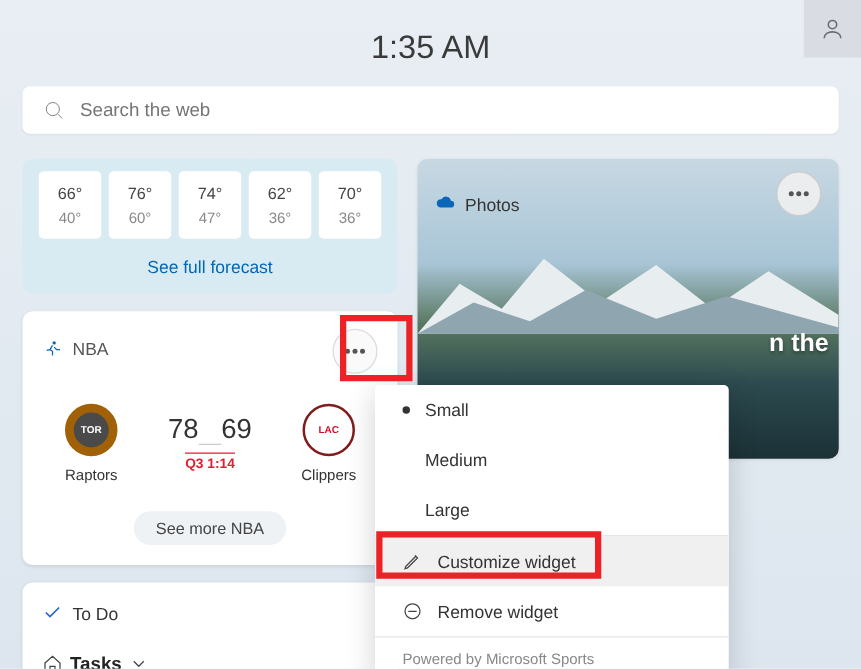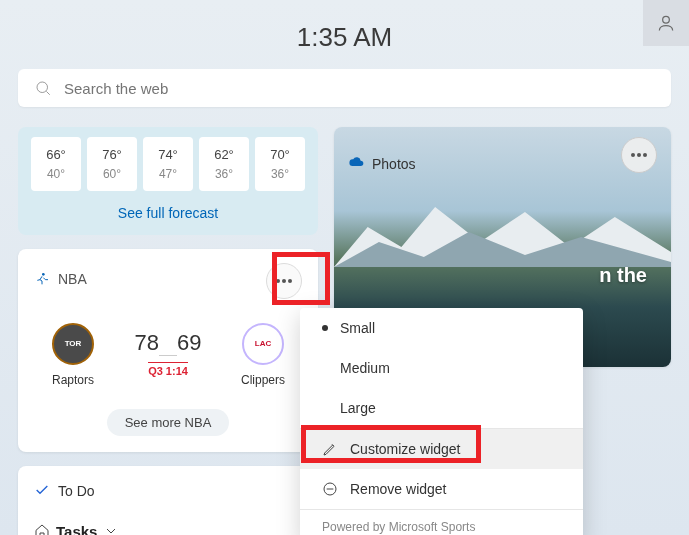--- a/index.html
+++ b/index.html
@@ -83,22 +83,22 @@
     cursor:pointer;
   }
   .dots span { width:4px; height:4px; background:#555; border-radius:50%; display:inline-block; margin:0 1px; }
   .game { display:flex; align-items:center; justify-content:space-between; margin-top:24px; padding:0 4px; }
   .team { text-align:center; width:70px; font-size:12px; color:#333; }
   .team .logo {
     width:42px; height:42px; border-radius:50%; margin:0 auto 8px auto;
     display:flex; align-items:center; justify-content:center;
     color:#fff; font-size:8px; font-weight:bold;
   }
-  .raptors .logo { background:#4a4a4a; border:2px solid #a16207; }
-  .clippers .logo { background:#fff; border:2px solid #c4b5fd; color:#c8102e; }
+  .raptors .logo { background:#4a4a4a; border:7px solid #a16207; }
+  .clippers .logo { background:#fff; border:2px solid #7f1d1d; color:#c8102e; }
   .score-block { text-align:center; }
   .scores { font-size:22px; color:#333; }
   .scores .mid { padding:0 6px; }
   .status { font-size:11px; color:#d23; font-weight:600; margin-top:6px; border-top:1px solid #d23; display:inline-block; padding-top:2px; }
   .more-nba {
     margin:22px auto 0 auto; display:block; text-align:right;
     background:#eef2f5; border-radius:16px; padding:6px 18px;
     font-size:13px; color:#444; width:fit-content; cursor:pointer;
   }
   .todo { padding:16px 16px 20px 16px; }
@@ -116,21 +116,21 @@
       linear-gradient(180deg, transparent 0%, transparent 100%);
   }
   .mountain svg { width:100%; height:100%; }
   .photos-head {
     position:absolute; top:10px; left:14px; right:14px;
     display:flex; align-items:flex-end; justify-content:space-between;
   }
   .photos-title { display:flex; align-items:center; gap:8px; font-size:14px; font-weight:500; color:#333; }
   .photos .menu-btn { background:rgba(240,240,240,0.9); border-color:#ccc; }
   .photos-text {
-    position:absolute; right:24px; bottom:80px; color:#fff; font-size:20px; font-weight:600;
+    position:absolute; right:8px; bottom:80px; color:#fff; font-size:20px; font-weight:600;
     text-shadow:0 1px 3px rgba(0,0,0,.4);
   }
   .highlight-red {
     position:absolute; border:5px solid #ec2227; pointer-events:none;
   }
   .hl1 { left:272px; top:252px; width:58px; height:53px; }
   .hl2 { left:301px; top:425px; width:180px; height:38px; }
   .context-menu {
     position:absolute; left:300px; top:308px; width:283px;
     background:#fff; border-radius:4px; box-shadow:0 6px 24px rgba(0,0,0,.18);

